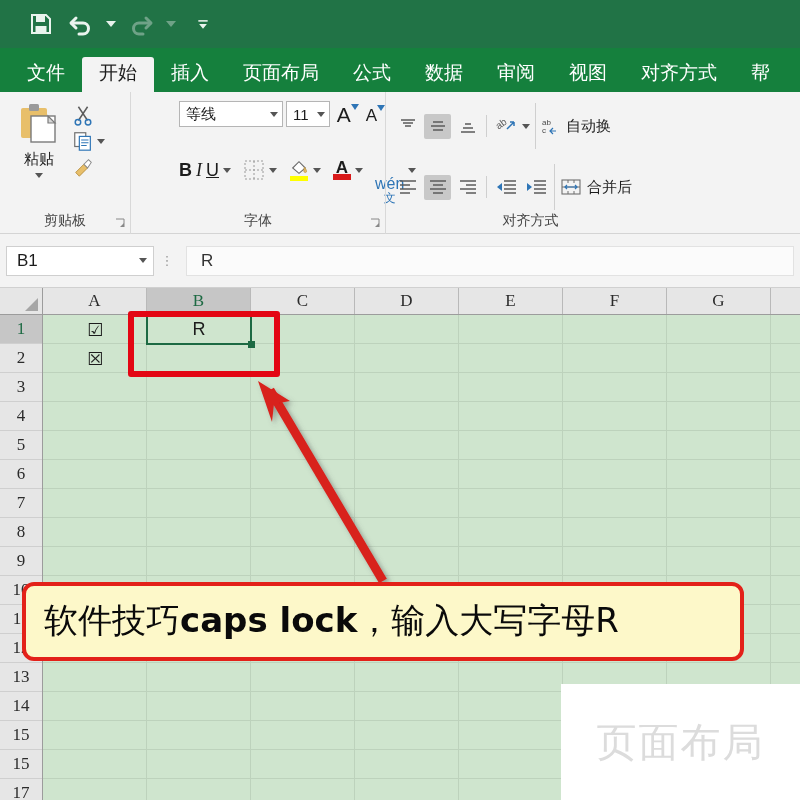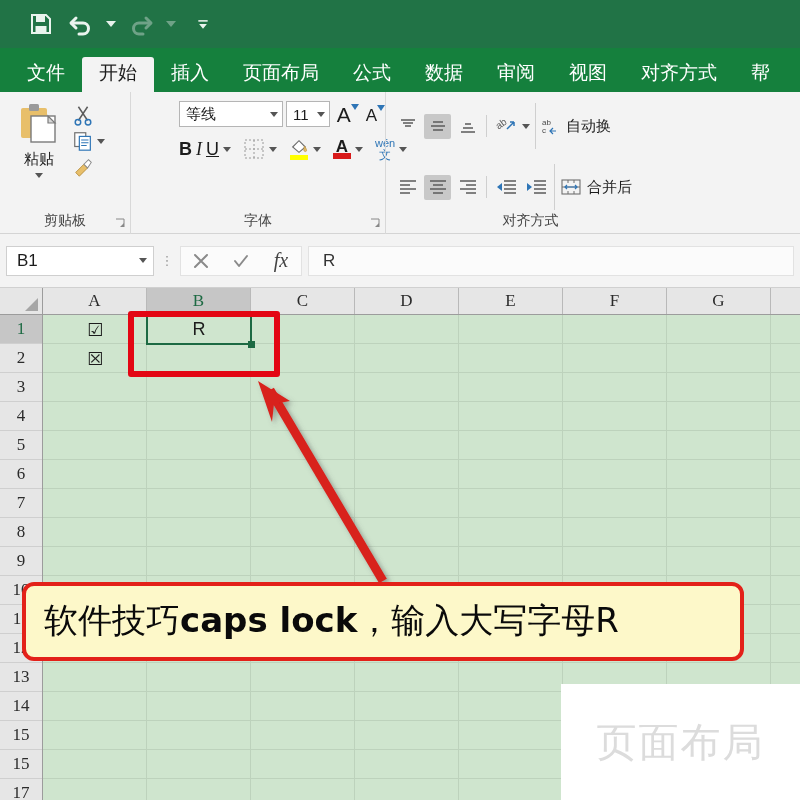--- a/index.html
+++ b/index.html
@@ -95,21 +95,21 @@
   .smA .ar { position: absolute; top: -2px; right: -8px; width: 0; height: 0;
     border-left: 4px solid transparent; border-right: 4px solid transparent; border-top: 6px solid #2e75b6;}
 
   .frow2 { display: flex; align-items: center; gap: 4px; margin-top: 9px; }
   .bbtn { width: 26px; height: 26px; display: flex; align-items: center; justify-content: center; font-size: 18px; color: #1c1c1c; }
   .vsep { width: 1px; height: 22px; background: #cfcfcf; margin: 0 2px; }
   .bordbtn { width: 26px; height: 24px; display:flex; align-items:center; justify-content:center; }
   .fillbtn, .fcolbtn { width: 26px; display: flex; flex-direction: column; align-items: center; }
   .swatch { width: 18px; height: 5px; margin-top: -1px; }
   .wenbtn { display: flex; flex-direction: column; align-items: center; line-height: 1; color: #2e75b6; }
-  .wenbtn .w1 { font-size: 11px; }
+  .wenbtn .w1 { font-size: 16px; margin-top: 40px; }
   .wenbtn .w2 { font-size: 12px; }
 
   
   .aling { width: 290px; }
   .arow { display: flex; align-items: center; gap: 3px; padding-top: 5px; }
   .arow.second { margin-top: 10px; }
   .abtn { width: 27px; height: 25px; display:flex; align-items:center; justify-content:center; }
   .abtn.sel { background: #c8c8c8; border-radius: 2px; }
   .wraptxt { display:flex; align-items:center; gap: 5px; font-size: 15px; color: #1c1c1c; white-space: nowrap; }
 
@@ -434,35 +434,20 @@
       <div class="gname">对齐方式</div>
     </div>
   </div>
 
   <div class="fbar">
     <div class="namebox">
       <span>B1</span>
       <span class="cdown"></span>
     </div>
     <div class="dots">⋮</div>
-    <div class="fbtns">
-      <div class="fbtn">
-        <svg width="18" height="18" viewBox="0 0 18 18">
-            <path d="M3 3 L15 15 M15 3 L3 15" stroke="#8a8a8a" stroke-width="2" stroke-linecap="round"></path>
-          </svg>
-      </div>
-      <div class="fbtn">
-        <svg width="18" height="18" viewBox="0 0 18 18">
-            <path d="M3 9 L7 14 L15 4" stroke="#8a8a8a" stroke-width="2" fill="none" stroke-linecap="round" stroke-linejoin="round"></path>
-          </svg>
-      </div>
-      <div class="fbtn fx">
-        <span>fx</span>
-      </div>
-    </div>
     <div class="finput">
       <span>R</span>
     </div>
   </div>
 
   <div class="gridwrap">
     <div class="colhdr">
       <div class="corner"></div>
       <div class="ch">A</div>
       <div class="ch sel">B</div>

